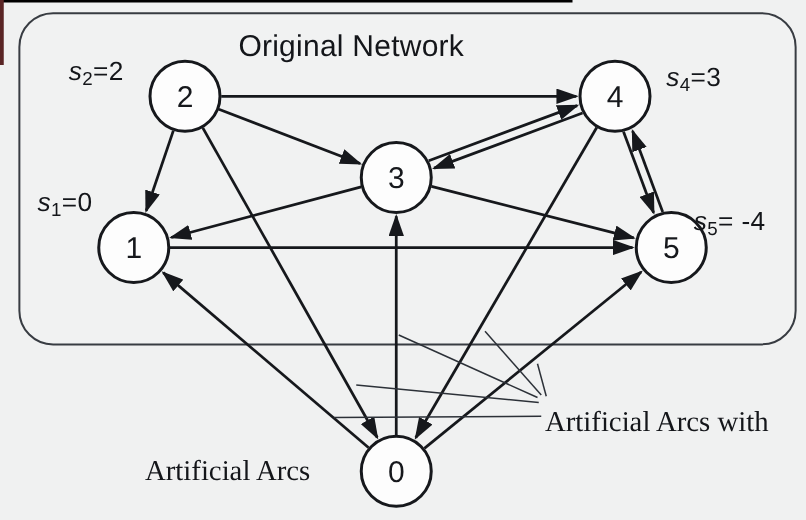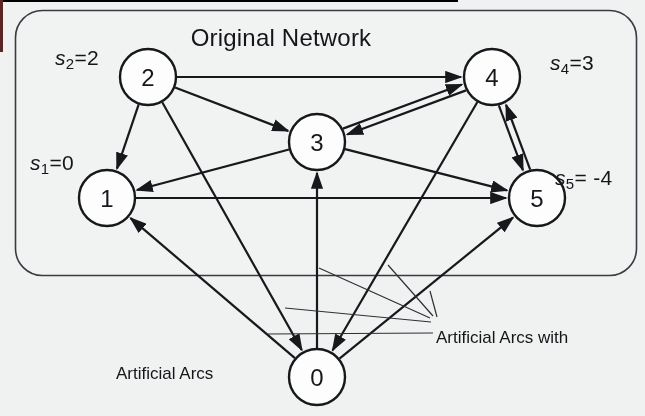--- a/index.html
+++ b/index.html
@@ -14,21 +14,21 @@
   .edge{stroke:#16181c;stroke-width:2.2;fill:none;}
   .leader{stroke:#2c3138;stroke-width:1.2;fill:none;}
   .node{fill:#fdfdfd;stroke:#16181c;stroke-width:2.4;}
   .nodelabel{font-size:24px;text-anchor:middle;fill:#16181c;
     font-family:"Liberation Sans","DejaVu Sans",sans-serif;}
   .label{position:absolute;white-space:nowrap;}
   .title{left:15px;top:24px;width:532px;text-align:center;font-size:24px;letter-spacing:.2px;}
   .slabel{font-size:21px;letter-spacing:.3px;text-align:right;}
   .sbase{font-style:italic;}
   .slabel sub{font-size:15px;line-height:0;vertical-align:-4px;}
-  .caption{font-size:17px;}
+  .caption{font-size:23px;font-family:Liberation Serif, serif;}
   .arcs-caption{left:436px;top:323px;line-height:29px;}
   .italic-m{font-style:italic;}
   .artifact-top{position:absolute;left:0;top:0;width:458px;height:2px;background:#000;}
   .artifact-left{position:absolute;left:0;top:0;width:3px;height:52px;background:#5a2525;}
 </style>
 </head>
 <body>
 
 <div class="stage">
 
@@ -77,21 +77,21 @@
   <div class="artifact-left"></div>
 
   <div class="label title">Original Network</div>
 
   <span class="label slabel" style="left:30px;top:151px">
     <span class="sbase">s</span><sub>1</sub><span>=0</span>
   </span>
   <span class="label slabel" style="left:55px;top:46px">
     <span class="sbase">s</span><sub>2</sub><span>=2</span>
   </span>
-  <span class="label slabel" style="left:550px;top:51px">
+  <span class="label slabel" style="left:533px;top:51px">
     <span class="sbase">s</span><sub>4</sub><span>=3</span>
   </span>
   <span class="label slabel" style="left:555px;top:166px">
     <span class="sbase">s</span><sub>5</sub><span>= -4</span>
   </span>
 
   <div class="label caption" style="left:116px;top:364px">Artificial Arcs</div>
 
   <div class="label caption arcs-caption">
     <div>Artificial Arcs with</div>

